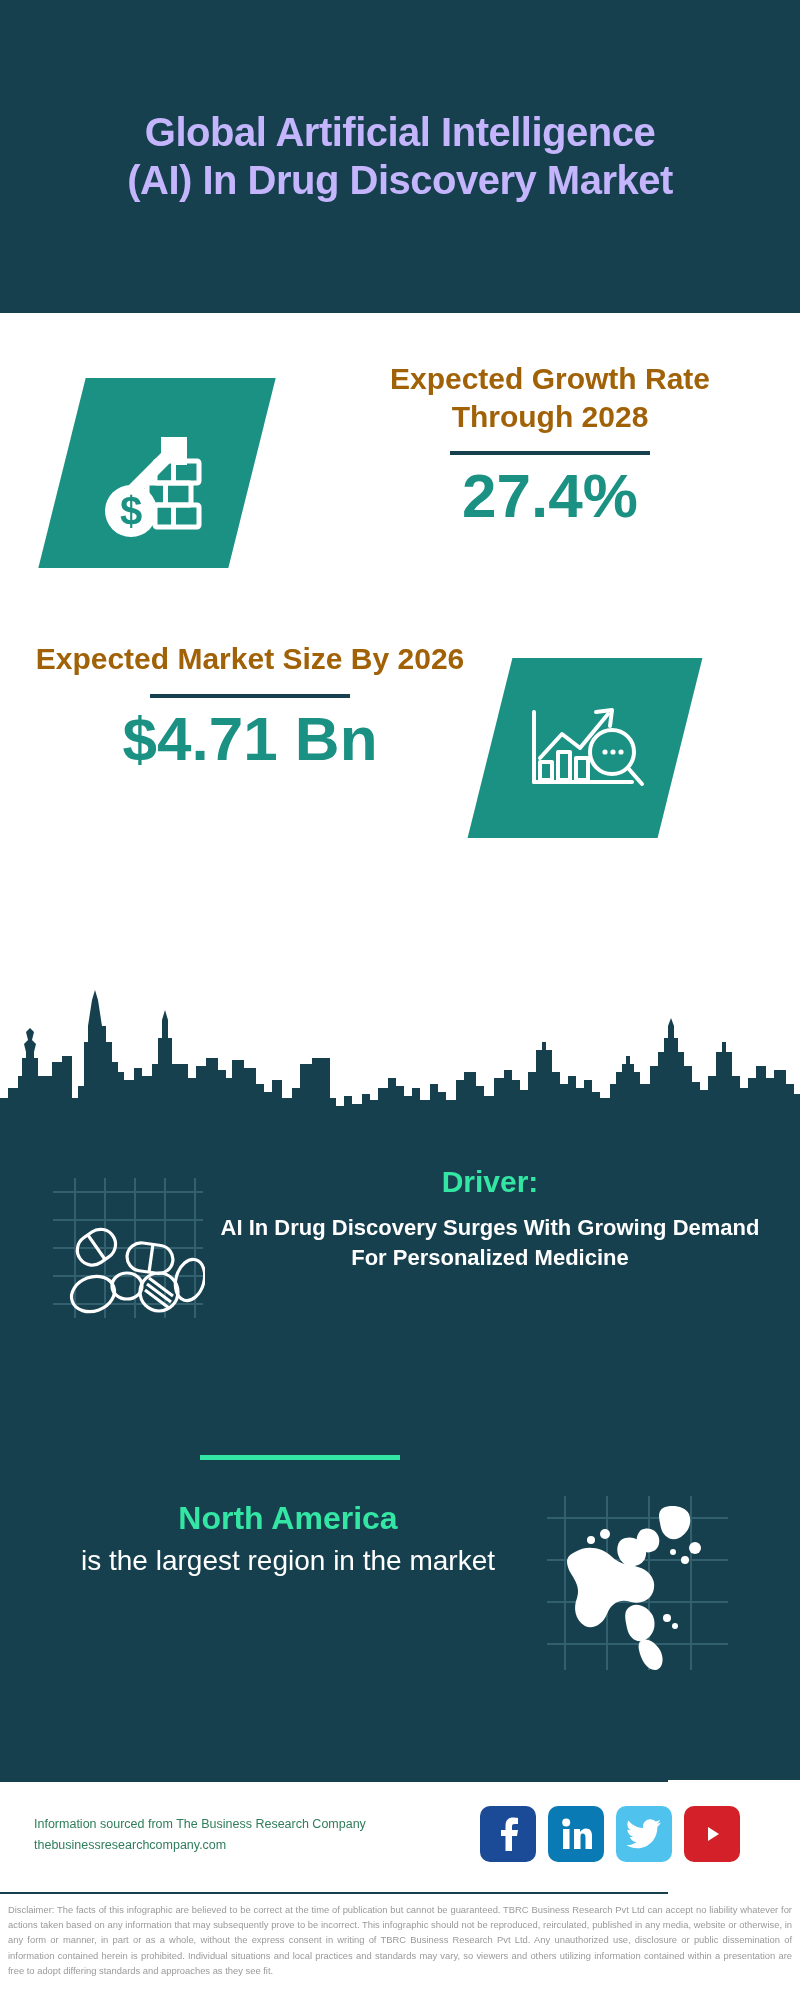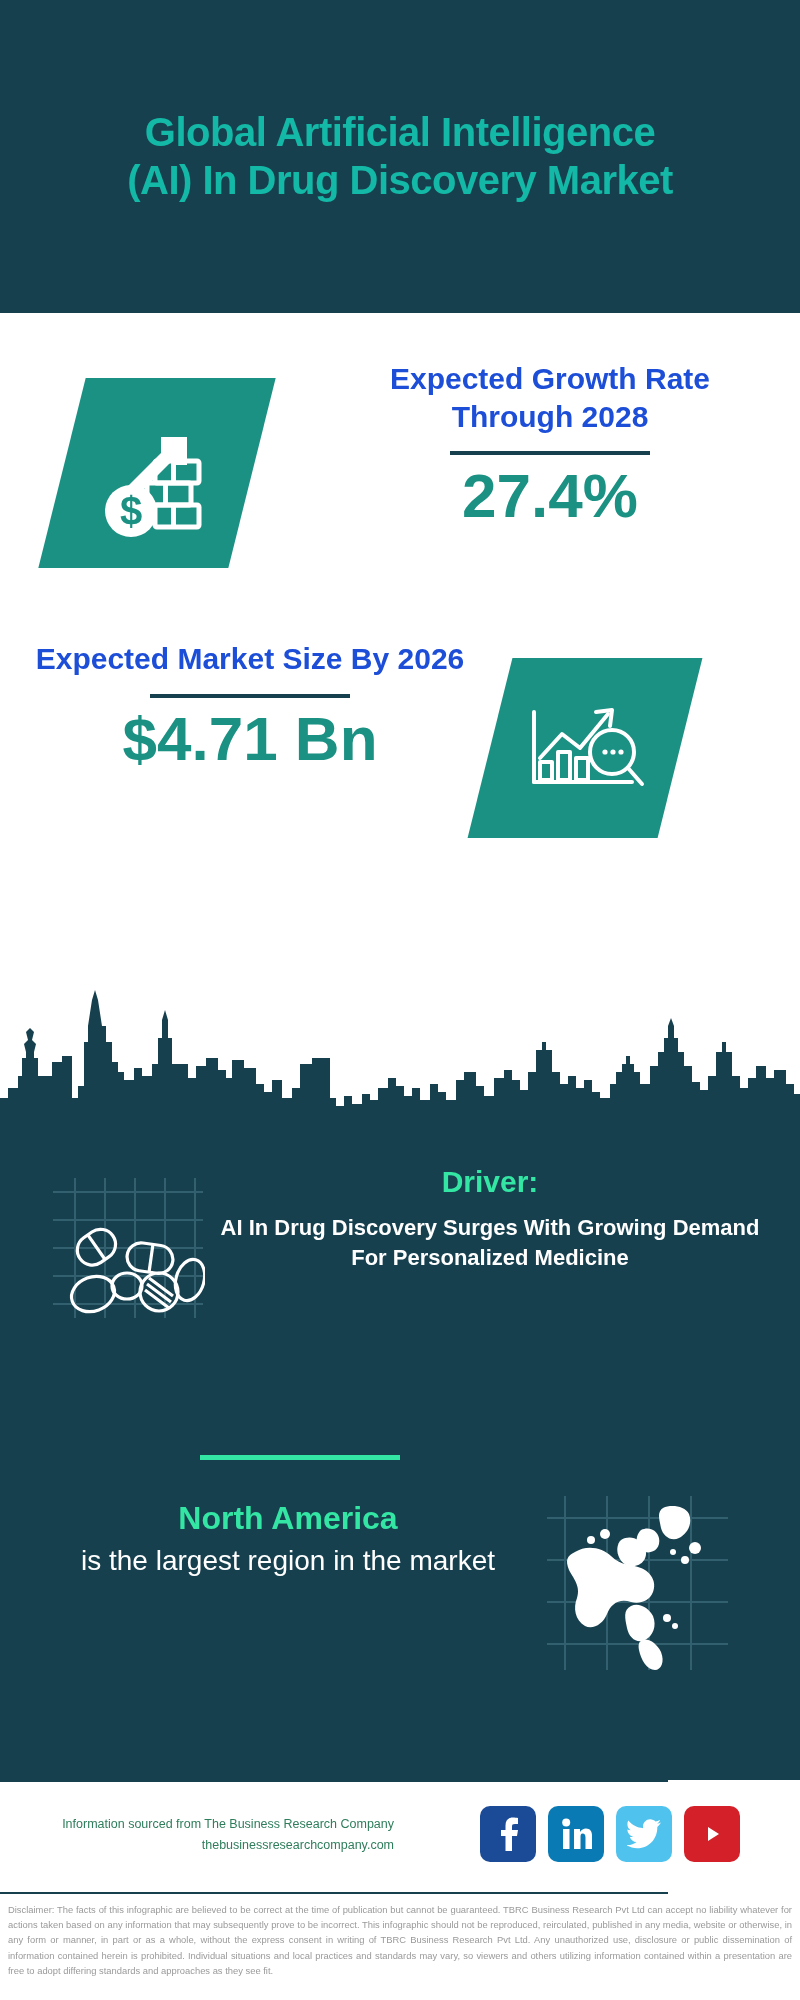--- a/index.html
+++ b/index.html
@@ -12,21 +12,21 @@
   }
   .page{width:800px;height:2000px;position:relative;}
 
   
   .header{
     position:absolute;left:0;top:0;width:800px;height:313px;
     background:#17404f;
     display:flex;align-items:center;justify-content:center;
   }
   .header-title{
-    color:#14b8a6;
+    color:#c4b5fd;
     font-size:40px;
     font-weight:bold;
     line-height:1.18;
     text-align:center;
     letter-spacing:-0.5px;
     width:560px;
     margin:0;
   }
 
   
@@ -49,21 +49,21 @@
   }
   .icon-inner{
     position:absolute;inset:0;
     transform:skewX(14deg);
     display:flex;align-items:center;justify-content:center;
   }
   .stat1-text{
     position:absolute;left:330px;top:0px;width:440px;text-align:center;
   }
   .stat-label{
-    color:#1d4ed8;font-size:30px;font-weight:bold;line-height:1.25;margin:0;
+    color:#a16207;font-size:30px;font-weight:bold;line-height:1.25;margin:0;
   }
   .rule{
     width:200px;height:4px;background:#17404f;margin:16px auto 10px auto;
   }
   .stat-value{
     color:#1b9183;font-size:62px;font-weight:bold;line-height:1;margin:0;
   }
 
   
   .stat2{
@@ -123,21 +123,20 @@
   .region-icon{
     position:absolute;left:545px;top:-10px;width:185px;height:185px;
   }
 
   
   .footer{
     position:absolute;left:0;top:1780px;width:668px;height:110px;
     background:#ffffff;
     border-top:2px solid #17404f;
     border-bottom:2px solid #17404f;
-    text-align:right;
   }
   .footer-src{
     position:absolute;left:34px;top:32px;width:360px;
     color:#2e7d5b;font-size:12.5px;line-height:1.65;
   }
   .social{
     position:absolute;left:480px;top:24px;display:flex;gap:12px;
   }
   .sq{
     width:56px;height:56px;border-radius:10px;

